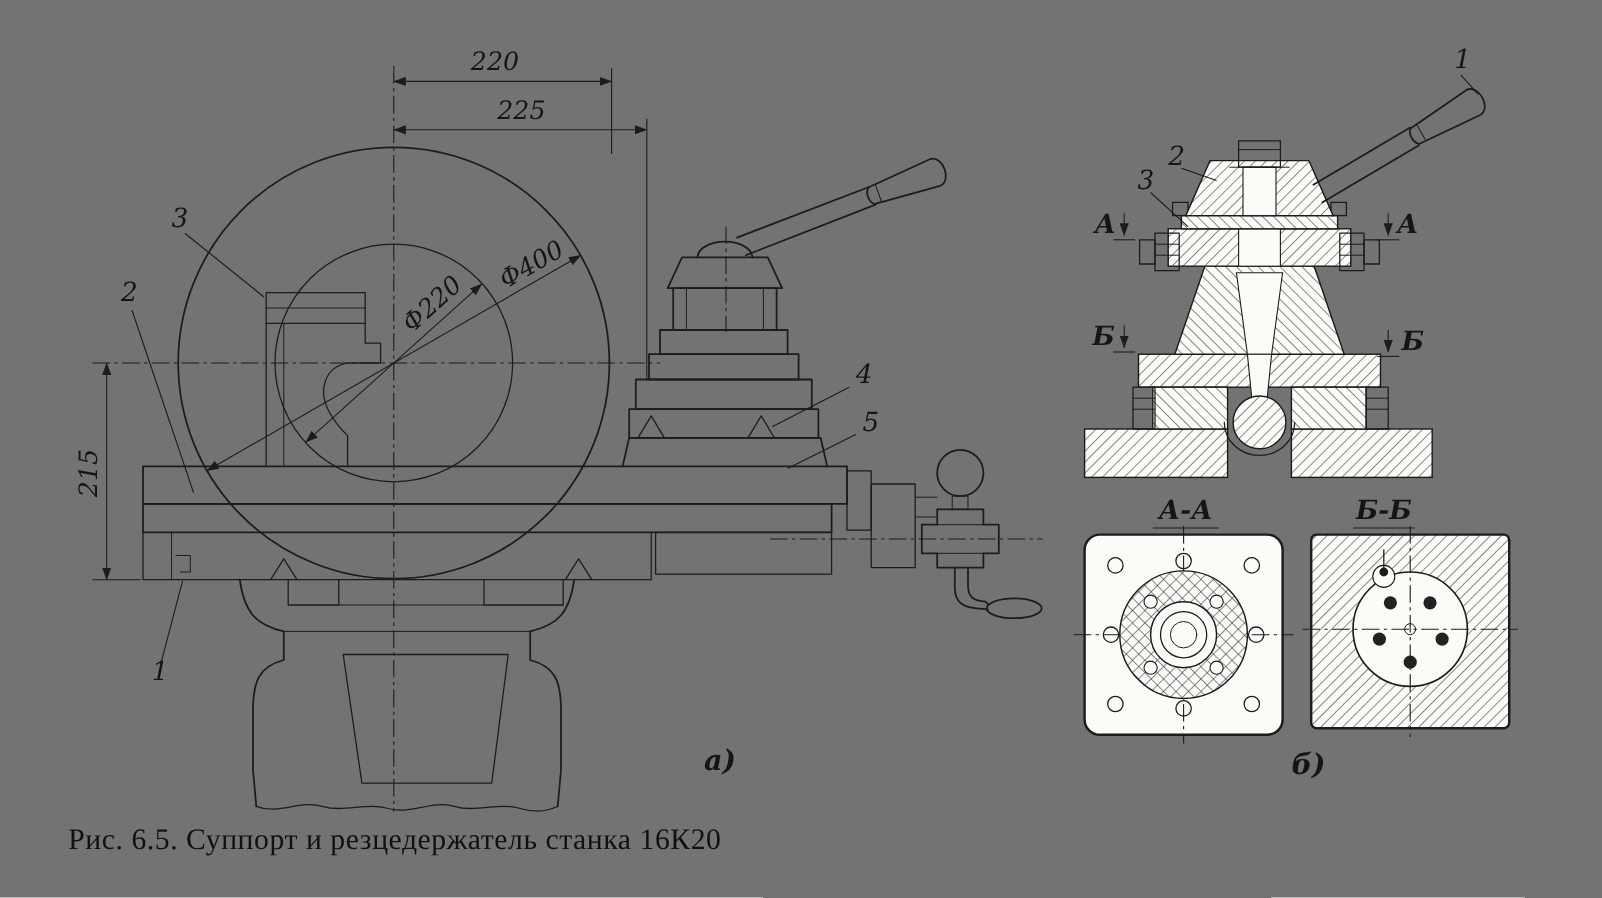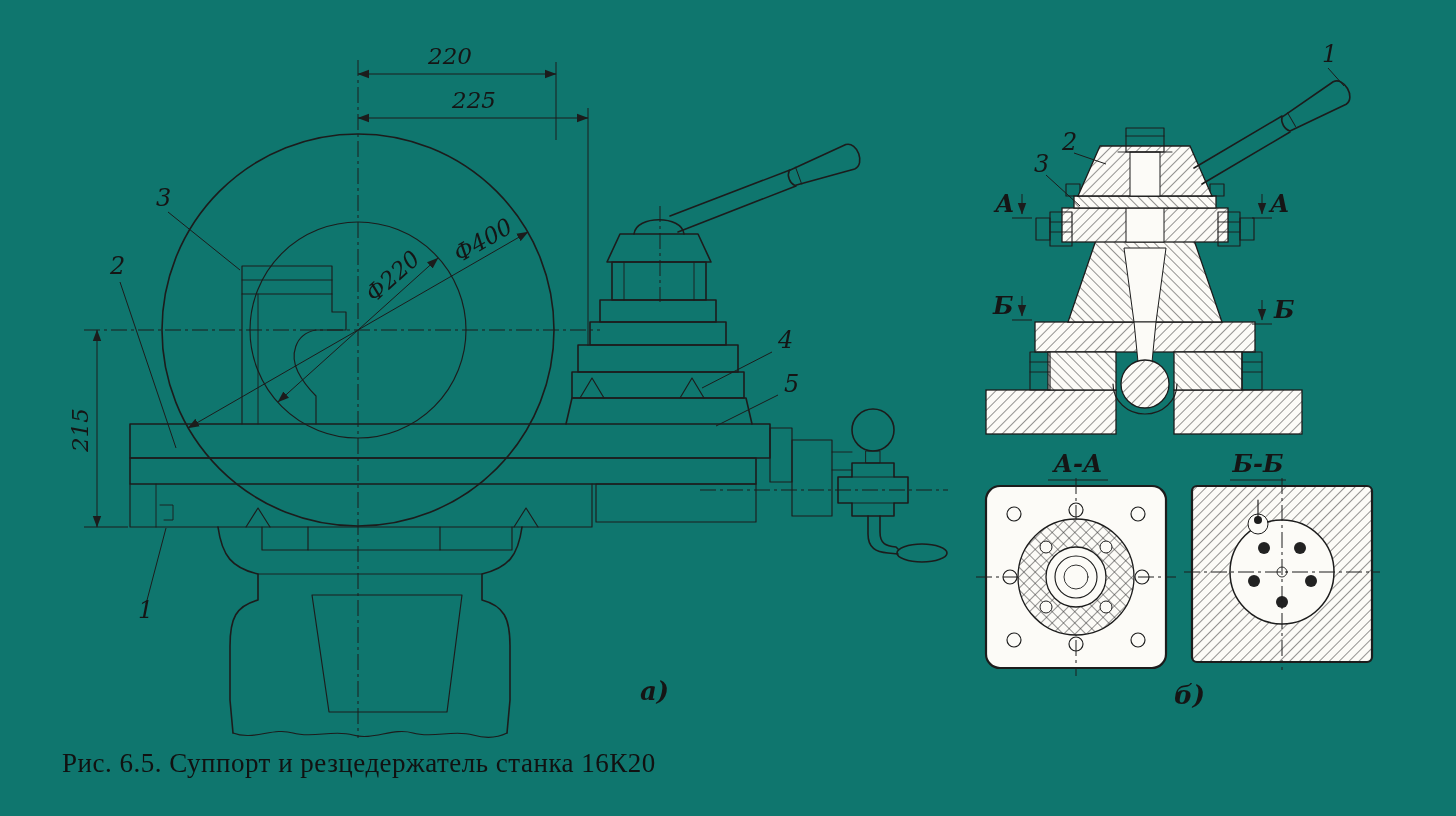--- a/index.html
+++ b/index.html
@@ -1,16 +1,16 @@
 <!DOCTYPE html>
 <html><head>
 <meta charset="utf-8">
 <style>
   html,body{margin:0;padding:0;background:#e8e6e0;}
-  .page{position:relative;width:1456px;height:816px;background:#0f766e;overflow:hidden;
+  .page{position:relative;width:1456px;height:816px;background:#737373;overflow:hidden;
         font-family:"DejaVu Serif", serif;}
   svg{position:absolute;left:0;top:0;}
   .s  {fill:none;stroke:#1c1c1c;stroke-width:1.6;stroke-linecap:round;stroke-linejoin:round;}
   .s1 {stroke-width:1.15;}
   .thin{stroke-width:0.9;}
   .s2 {stroke-width:2.6;}
   .dim{fill:none;stroke:#1c1c1c;stroke-width:1;}
   .cl {fill:none;stroke:#1c1c1c;stroke-width:1;stroke-dasharray:16 4 3 4;}
   .hs {stroke:#1c1c1c;stroke-width:1.3;}
   .wo {fill:#fcfbf7;stroke:#1c1c1c;stroke-width:1;}

